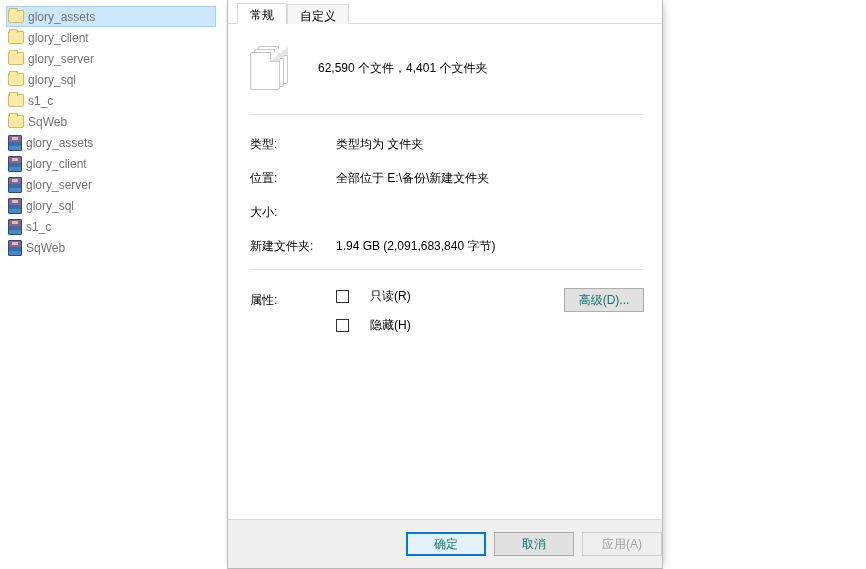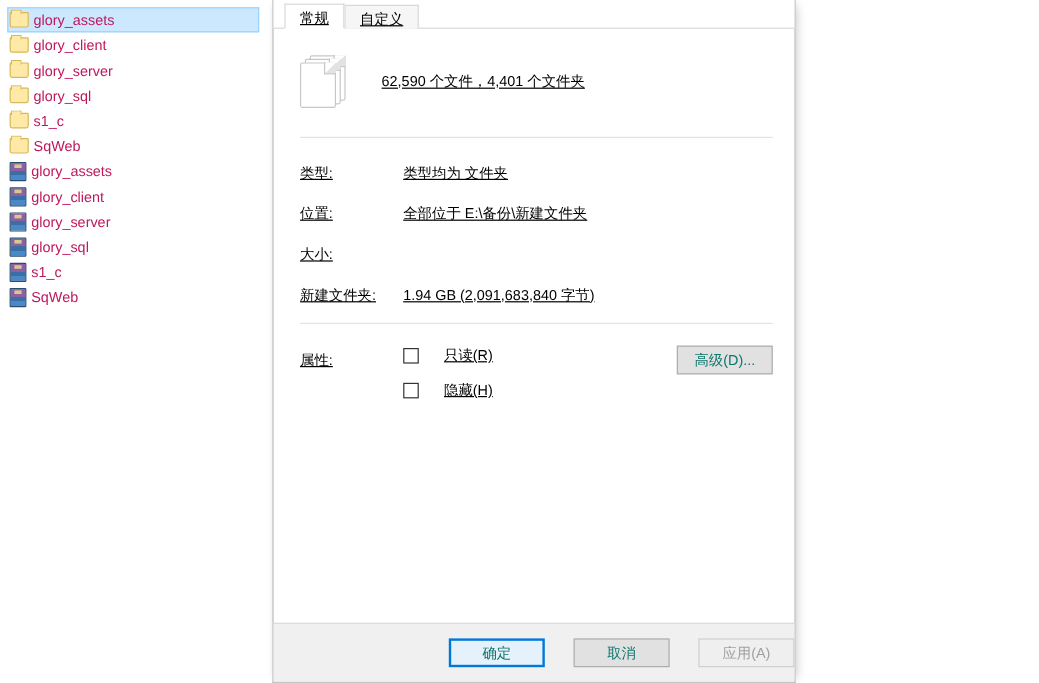--- a/index.html
+++ b/index.html
@@ -44,35 +44,34 @@
     border:1px solid #2a4d73;
     border-radius:1px;
     position:relative;
   }
   .rar-icon::after{
     content:"";
     position:absolute;
     left:3px; top:1px; right:3px; height:3px;
     background:#d7c98d;
   }
-  .file-label { color:#be185d; }
+  .file-label { color:#737373; }
 
   
   .dialog {
     position: absolute;
     left: 227px;
     top: 0;
     width: 436px;
     height: 569px;
     background: #fff;
     border-left: 1px solid #b9b9b9;
     border-right: 1px solid #b9b9b9;
     border-bottom: 1px solid #b9b9b9;
     box-shadow: 4px 0 8px -4px rgba(0,0,0,.25), -2px 0 6px -4px rgba(0,0,0,.2);
-    text-decoration: underline;
   }
 
   .tabbar {
     display:flex;
     height:24px;
     border-bottom:1px solid #d9d9d9;
     padding-left:9px;
     padding-top:3px;
     background:#fff;
   }
@@ -157,21 +156,21 @@
 
   .button-bar {
     position:absolute;
     left:0; right:0; bottom:0;
     height:49px;
     background:#f0f0f0;
     border-top:1px solid #dcdcdc;
     display:flex;
     align-items:center;
     justify-content:flex-end;
-    gap:24px;
+    gap:8px;
     padding-right:0;
   }
 </style>
 </head>
 <body>
 
 <div class="file-list" id="file-list">
     <div class="file-row selected">
       <span class="folder-icon"></span>
       <span class="file-label">glory_assets</span>

